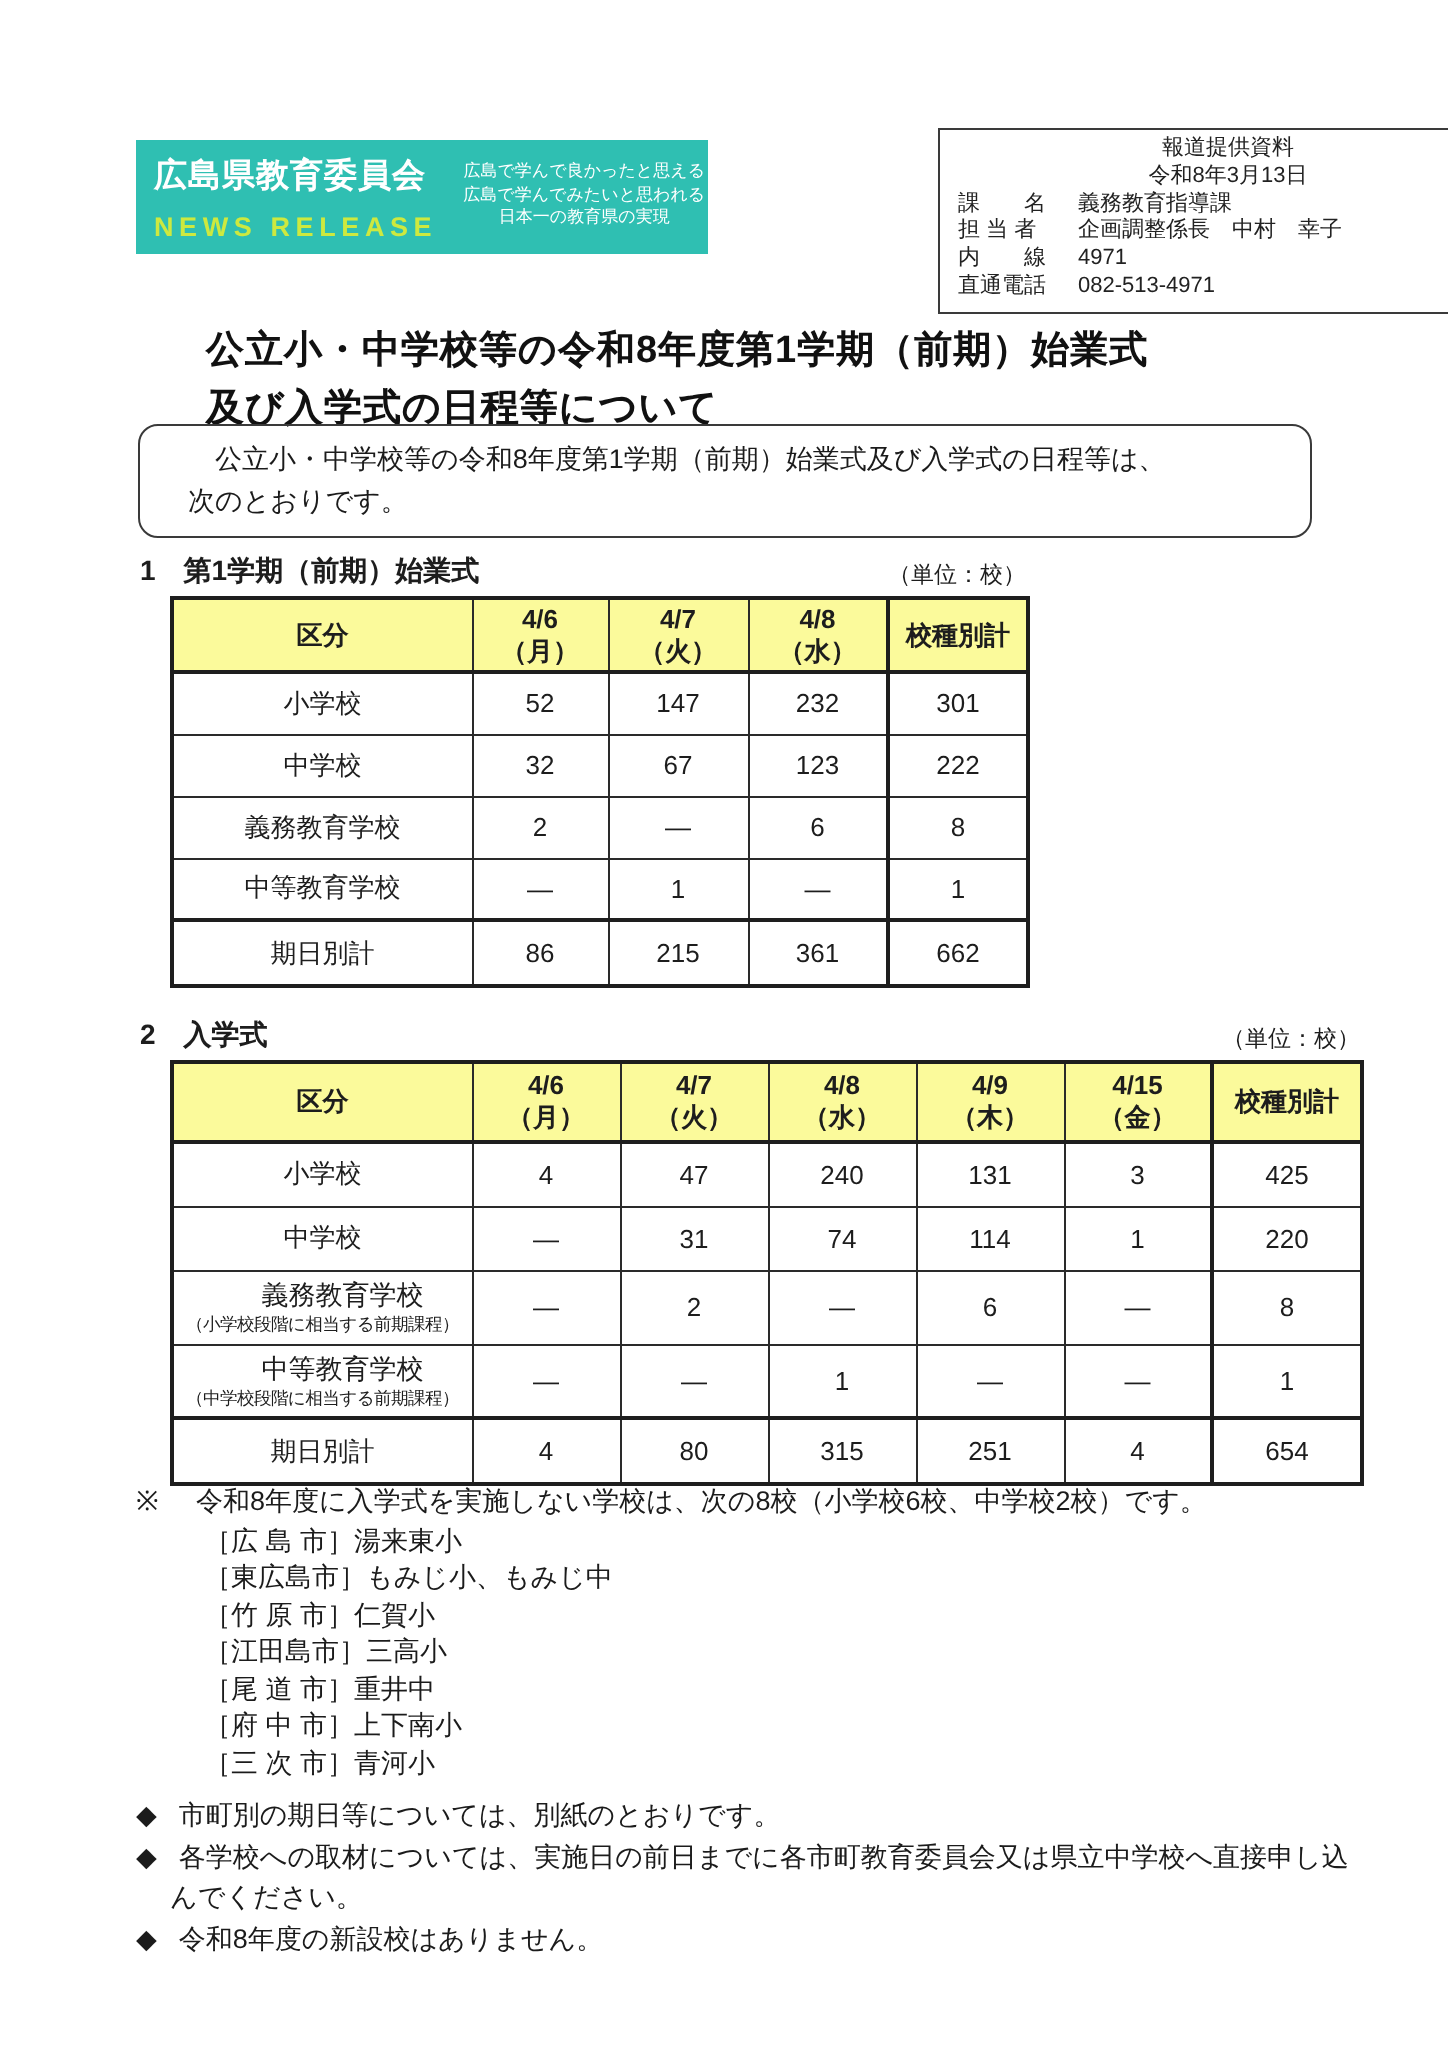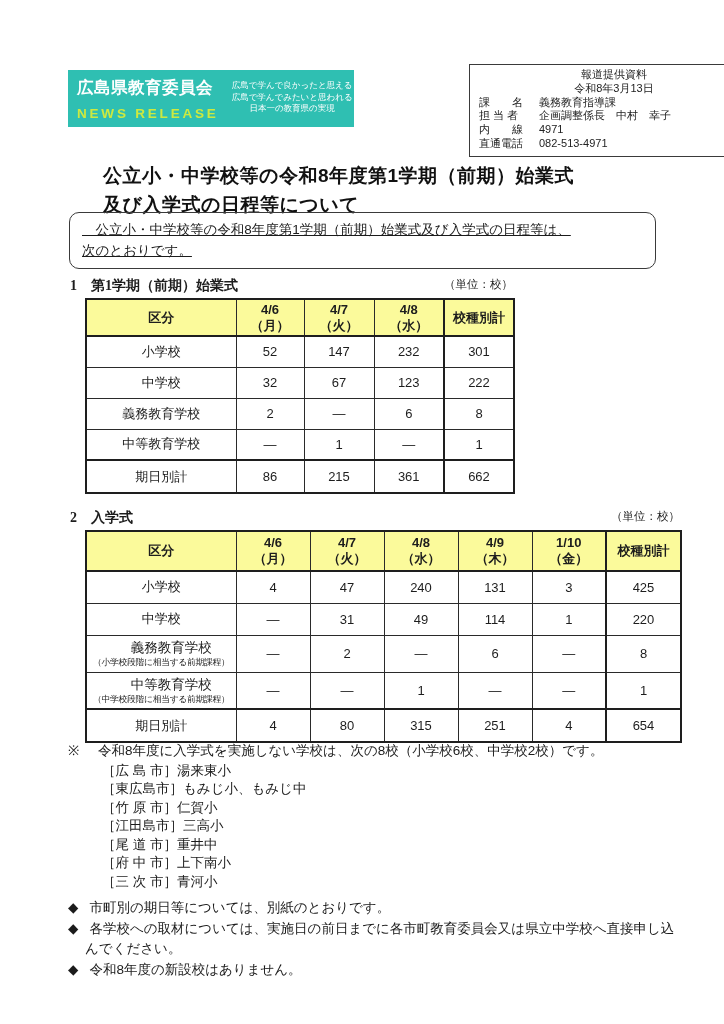--- a/index.html
+++ b/index.html
@@ -34,27 +34,27 @@
   
   .doc-title {
     position:absolute; left:103px; top:161px; font-size:19px; font-weight:bold;
     line-height:29px; color:#111; letter-spacing:0.5px;
   }
 
   
   .summary {
     position:absolute; left:69px; top:212px; width:587px;
     border:1.8px solid #3a3a3a; border-radius:10px;
-    padding:6px 12px 7px 12px; font-size:13.5px; line-height:21px; color:#1b1b1b;text-decoration:underline;
+    padding:6px 12px 7px 24px; font-size:13.5px; line-height:21px; color:#1b1b1b;
   }
 
   
   .section1 { position:absolute; left:70px; top:277px; width:443px; }
   .section2 { position:absolute; left:70px; top:509px; width:610px; }
-  .section-head { display:flex; justify-content:space-between; margin-bottom:3px;font-family:Liberation Serif, serif; }
+  .section-head { display:flex; justify-content:space-between; align-items:flex-end; margin-bottom:3px; }
   .section-title { font-size:14px; font-weight:bold; white-space:nowrap; }
   .unit-label { font-size:11.5px; white-space:nowrap; }
   .rtable { border-collapse:collapse; margin-left:15px; border:2.5px solid #1e1e1e; table-layout:fixed; }
   .rtable th, .rtable td {
     border:1.4px solid #2a2a2a; text-align:center; vertical-align:middle;
     font-size:13px; padding:0;
   }
   .rtable thead th { background:var(--header-yellow,#FBFA9B); font-weight:bold; border-bottom:2.5px solid #1e1e1e; }
   .rtable .total-col { border-left:2.5px solid #1e1e1e; }
   .rtable tfoot td { border-top:2.5px solid #1e1e1e; }
@@ -232,41 +232,41 @@
             </th>
           <th>
               <span class="date-line">4/8</span>
               <span class="date-line">（水）</span>
             </th>
           <th>
               <span class="date-line">4/9</span>
               <span class="date-line">（木）</span>
             </th>
           <th>
-              <span class="date-line">1/10</span>
+              <span class="date-line">4/15</span>
               <span class="date-line">（金）</span>
             </th>
           <th class="total-col">校種別計</th>
         </tr>
       </thead>
       <tbody>
         <tr class="plain">
           <td class="row-label">小学校</td>
           <td>4</td>
           <td>47</td>
           <td>240</td>
           <td>131</td>
           <td>3</td>
           <td class="total-col">425</td>
         </tr>
         <tr class="plain">
           <td class="row-label">中学校</td>
           <td>―</td>
           <td>31</td>
-          <td>49</td>
+          <td>74</td>
           <td>114</td>
           <td>1</td>
           <td class="total-col">220</td>
         </tr>
         <tr class="with-sub">
           <td><span class="row-label">義務教育学校</span><span class="sub-label">（小学校段階に相当する前期課程）</span></td>
           <td>―</td>
           <td>2</td>
           <td>―</td>
           <td>6</td>

